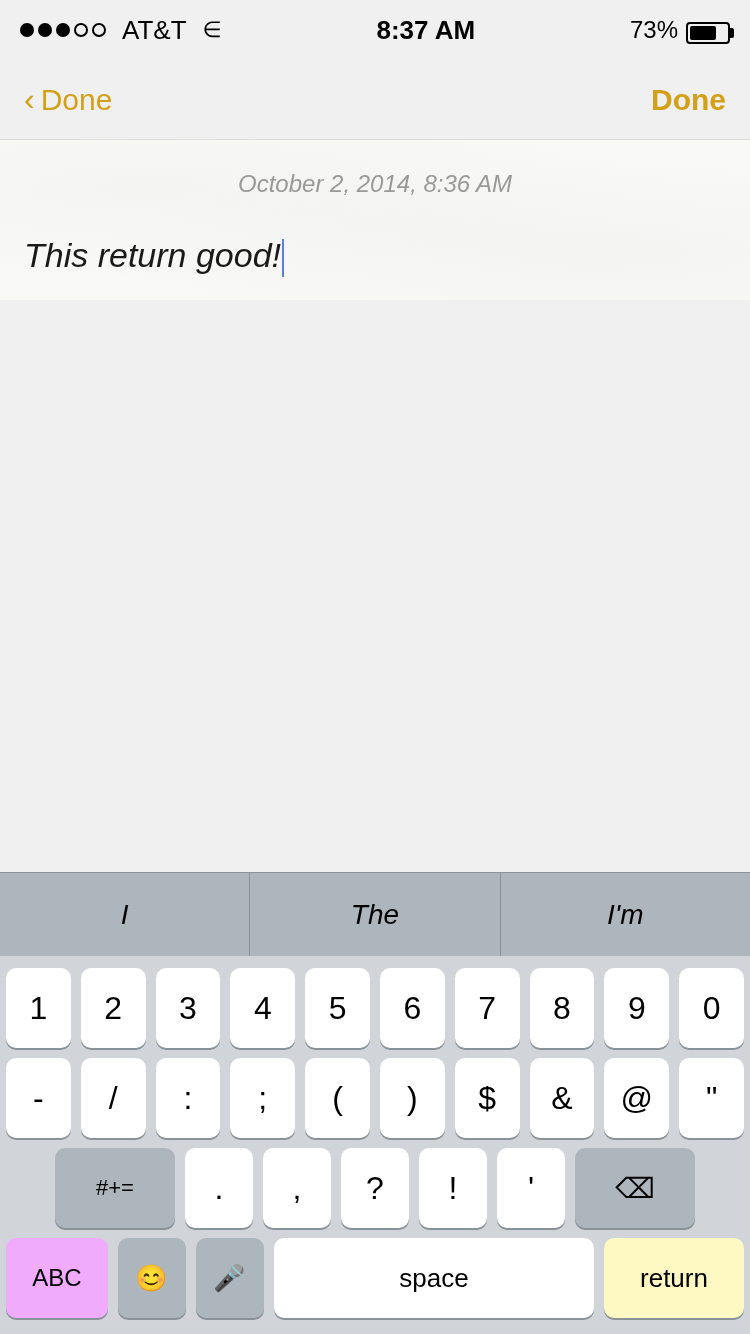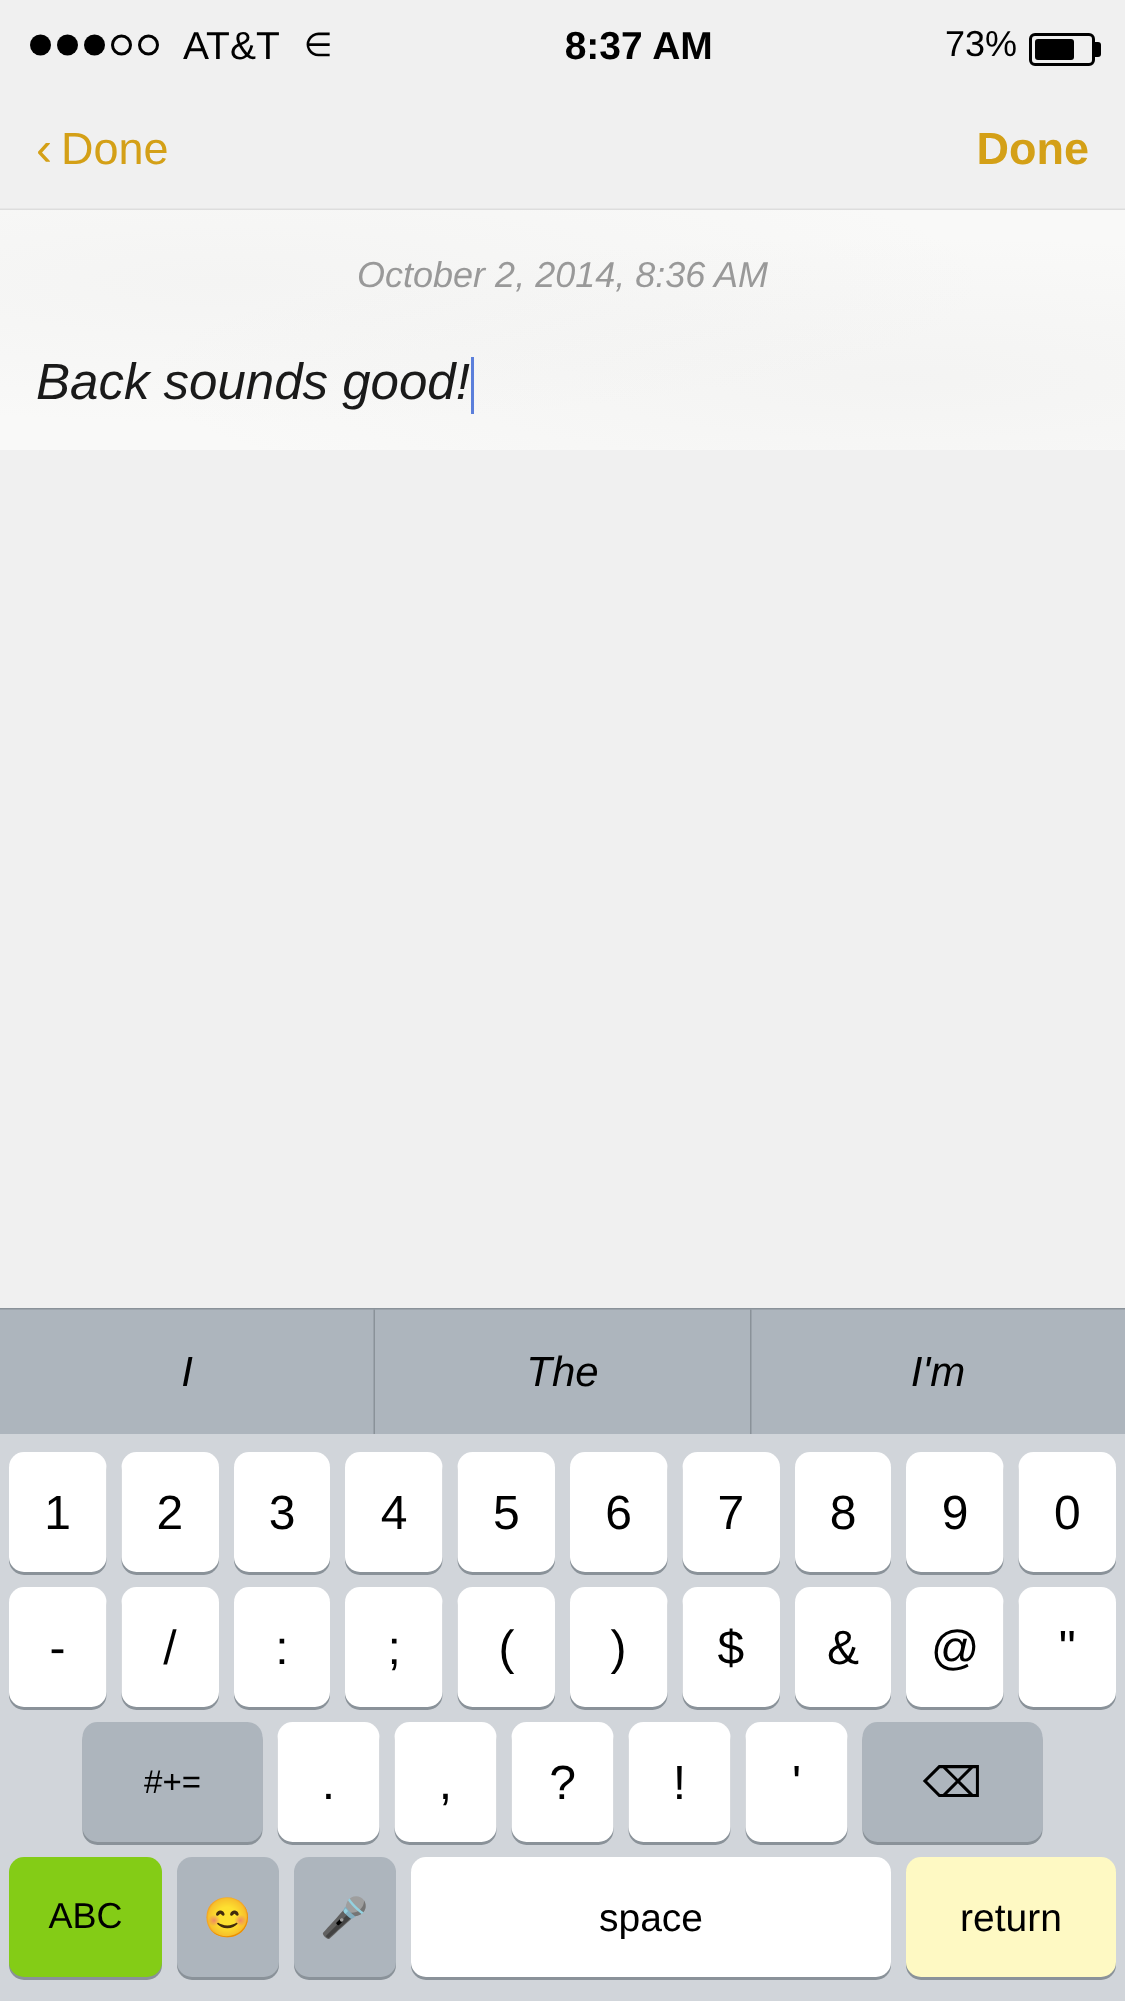--- a/index.html
+++ b/index.html
@@ -226,21 +226,21 @@
     .key.return-key {
       min-width: 140px;
       max-width: 160px;
       font-size: 26px;
       background: #fef9c3;
     }
     .key.abc-key {
       min-width: 100px;
       max-width: 110px;
       font-size: 24px;
-      background: #84cc16;
+      background: #f0abfc;
     }
     .key.emoji-key {
       background: #adb5bd;
     }
     .key.mic-key {
       background: #adb5bd;
     }
     .key.delete-key {
       background: #adb5bd;
       font-size: 28px;
@@ -292,21 +292,21 @@
       <span class="chevron-left">‹</span>
       <span>Done</span>
     </div>
     <div class="done-btn">Done</div>
   </div>
 
   <div class="note-area">
     <div class="note-content">
       <div class="note-date">October 2, 2014, 8:36 AM</div>
       <div class="note-text">
-        <span>Back sounds good!</span><span class="cursor"></span>
+        <span>This return good!</span><span class="cursor"></span>
       </div>
     </div>
   </div>
 
   <div class="autocorrect-bar">
     <div class="autocorrect-item">I</div>
     <div class="autocorrect-item">The</div>
     <div class="autocorrect-item">I'm</div>
   </div>
 

